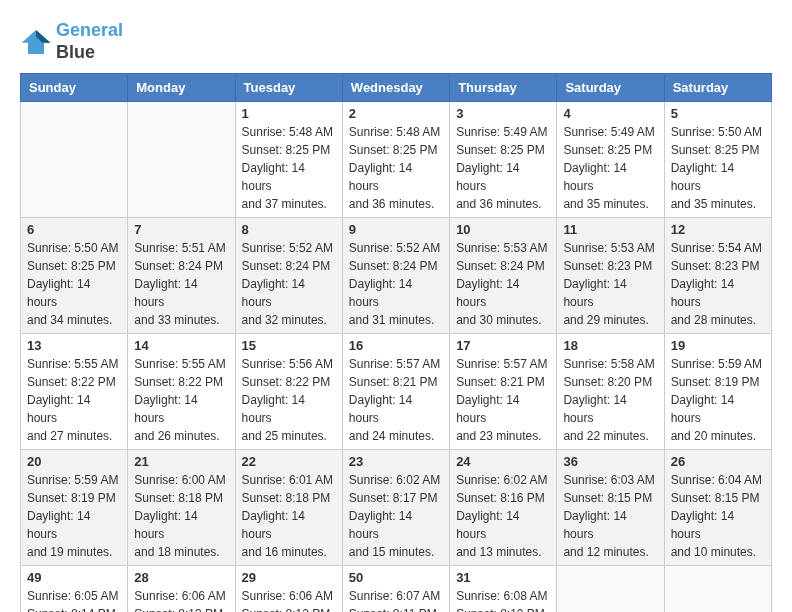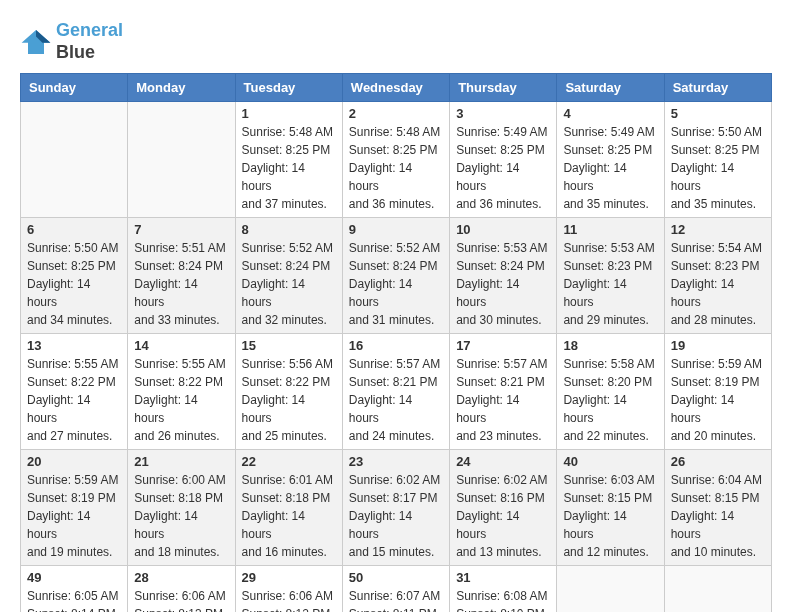--- a/index.html
+++ b/index.html
@@ -216,21 +216,21 @@
         </td>
         <td class="row-shade">
           <span class="day-number">23</span>
           <div class="day-info">Sunrise: 6:02 AM<br>Sunset: 8:17 PM<br>Daylight: 14 hours<br>and 15 minutes.</div>
         </td>
         <td class="row-shade">
           <span class="day-number">24</span>
           <div class="day-info">Sunrise: 6:02 AM<br>Sunset: 8:16 PM<br>Daylight: 14 hours<br>and 13 minutes.</div>
         </td>
         <td class="row-shade">
-          <span class="day-number">40</span>
+          <span class="day-number">36</span>
           <div class="day-info">Sunrise: 6:03 AM<br>Sunset: 8:15 PM<br>Daylight: 14 hours<br>and 12 minutes.</div>
         </td>
         <td class="row-shade">
           <span class="day-number">26</span>
           <div class="day-info">Sunrise: 6:04 AM<br>Sunset: 8:15 PM<br>Daylight: 14 hours<br>and 10 minutes.</div>
         </td>
       </tr>
       <tr>
         <td>
           <span class="day-number">49</span>

